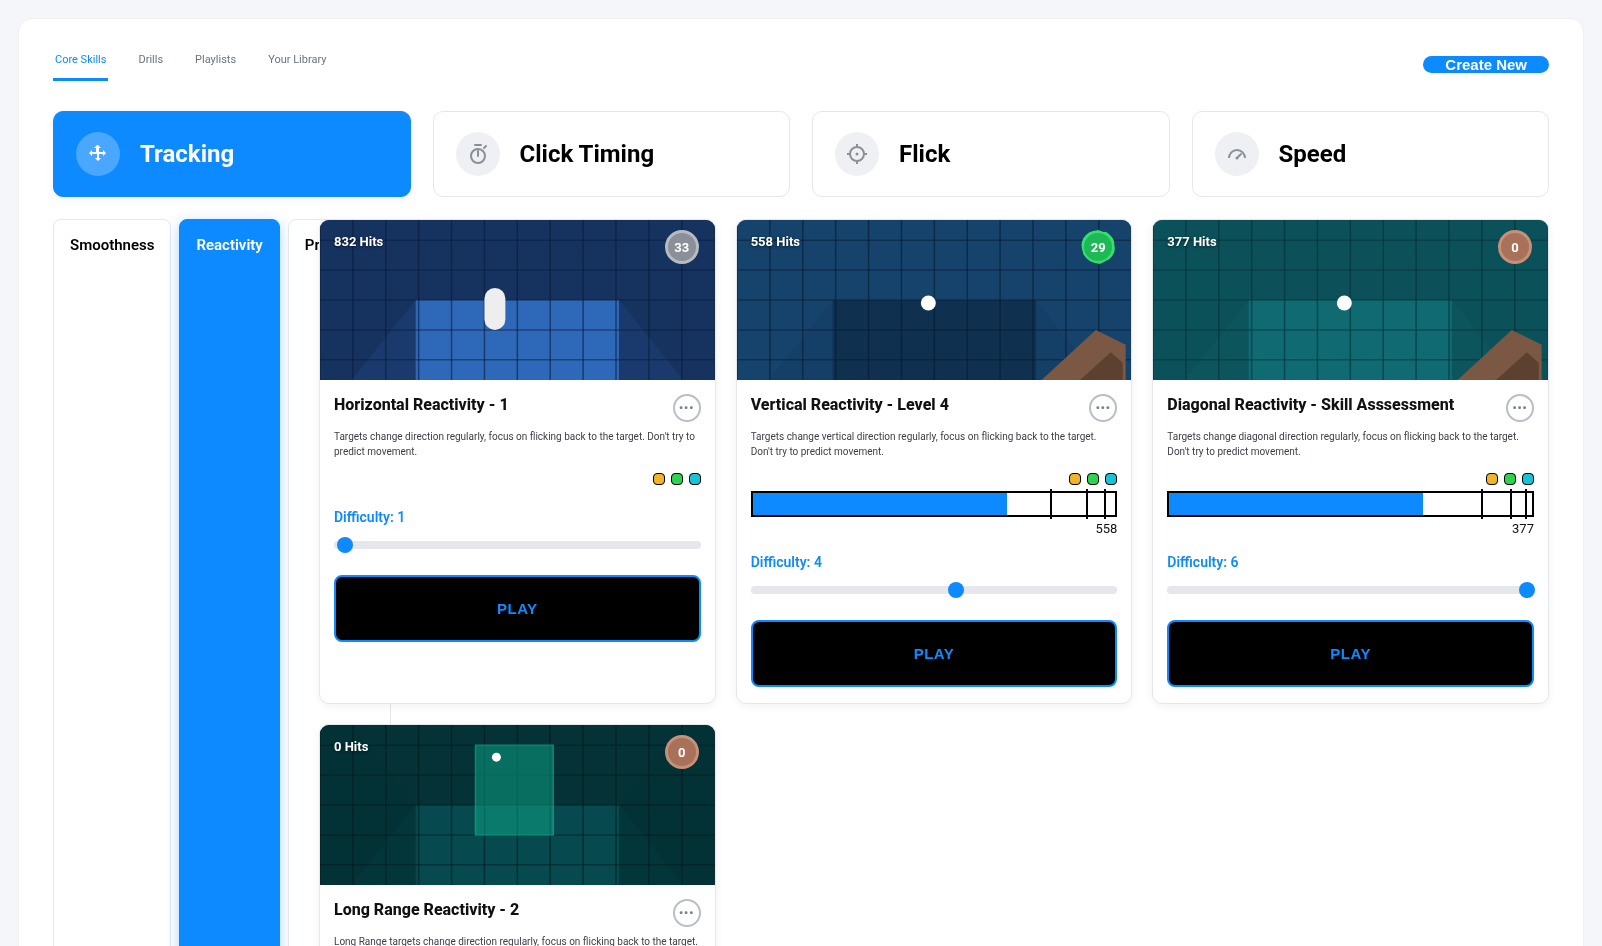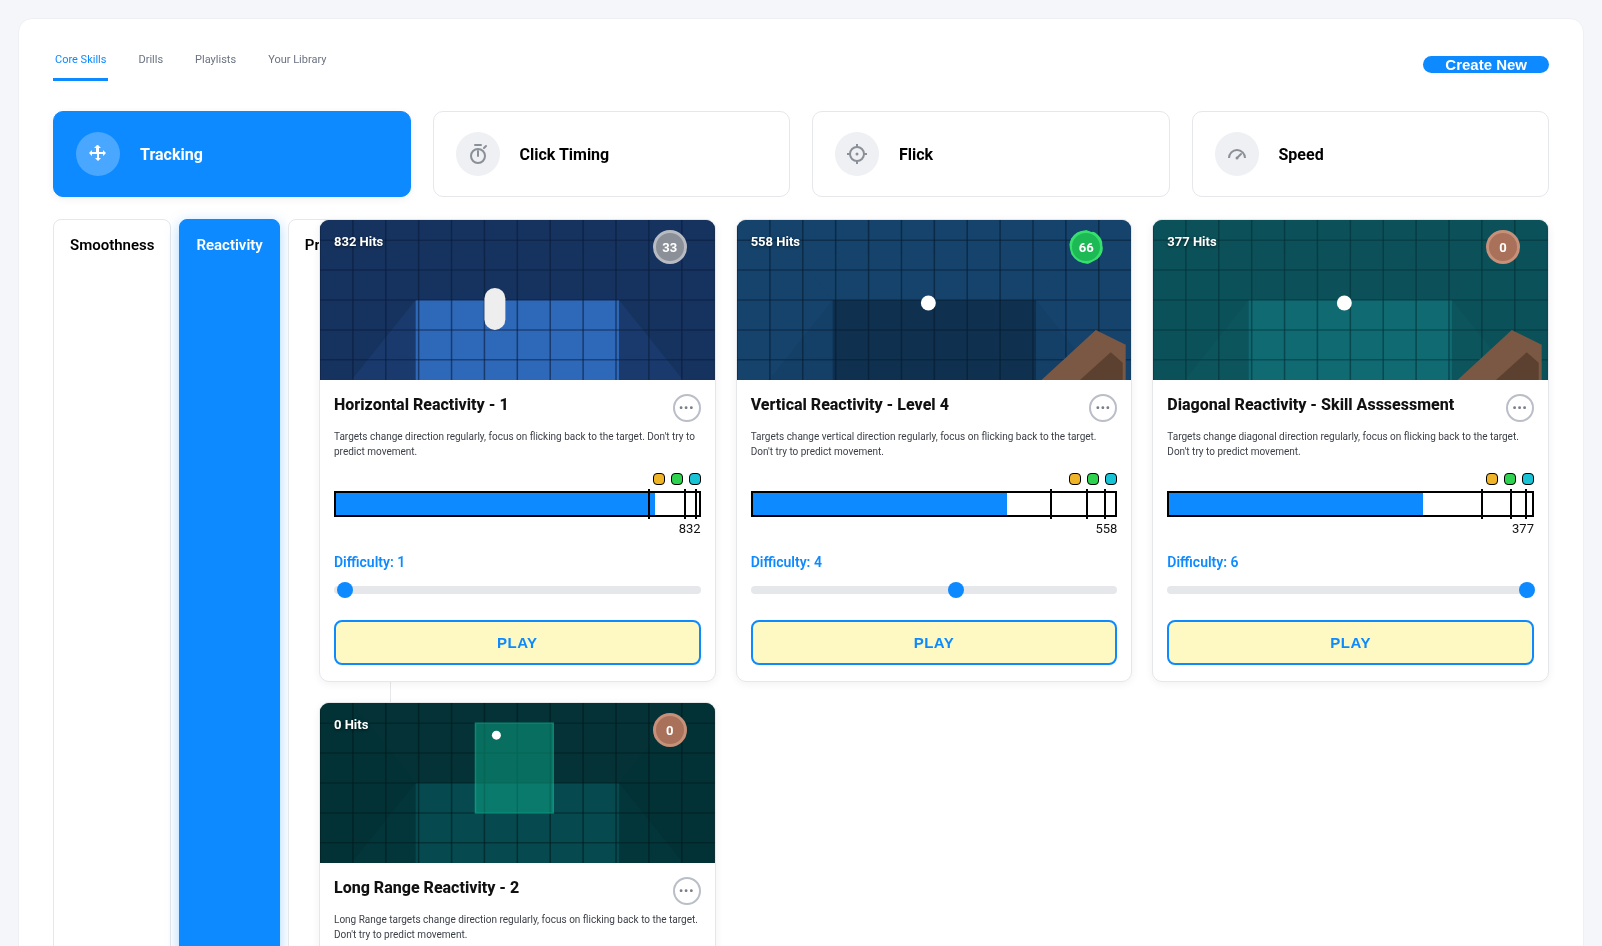--- a/index.html
+++ b/index.html
@@ -26,35 +26,35 @@
   .tab{font-size:11px;font-weight:400;color:var(--muted);padding:6px 2px 12px;cursor:pointer}
   .tab.active{color:var(--blue);border-bottom:3px solid var(--blue)}
   .btn-primary{background:var(--blue);color:#fff;border:none;padding:0 22px;border-radius:22px;font-weight:600;font-size:15px;cursor:pointer}
 
   
   .skill-row{display:grid;grid-template-columns:repeat(4,1fr);gap:22px;margin-bottom:22px}
   .skill-card{border:1px solid var(--border);border-radius:var(--radius);padding:20px 22px;display:flex;align-items:center;gap:20px;cursor:pointer;background:#fff}
   .skill-card.active{background:var(--blue);border-color:var(--blue);color:#fff;box-shadow:var(--card-shadow)}
   .skill-icon{width:44px;height:44px;border-radius:50%;background:#eef0f3;display:flex;align-items:center;justify-content:center;color:#8b8f98}
   .skill-card.active .skill-icon{background:rgba(255,255,255,.25);color:#fff}
-  .skill-label{font-size:16px;font-weight:700}
+  .skill-label{font-size:24px;font-weight:700}
 
   
   .content{display:flex;gap:22px}
   .sidebar{width:244px;flex:none;display:flex;flex-direction:row;gap:8px}
   .side-item{border:1px solid var(--border);border-radius:8px;padding:16px 16px;font-weight:600;font-size:15px;cursor:pointer;background:#fff}
   .side-item.active{background:var(--blue);color:#fff;border-color:var(--blue);box-shadow:0 4px 14px rgba(13,138,255,.35)}
 
   
   .grid{display:grid;grid-template-columns:repeat(3,1fr);gap:20px;flex:1}
   .card{border:1px solid var(--border);border-radius:var(--radius);overflow:hidden;display:flex;flex-direction:column;background:#fff;box-shadow:var(--card-shadow)}
   .thumb{height:160px;position:relative;overflow:hidden}
   .thumb svg{width:100%;height:100%;display:block}
   .hits{position:absolute;top:14px;left:14px;color:#fff;font-weight:700;font-size:13px;text-shadow:0 1px 3px rgba(0,0,0,.6)}
-  .score{position:absolute;top:10px;right:28px;width:34px;height:34px;border-radius:50%;display:flex;align-items:center;justify-content:center;font-weight:700;font-size:13px;color:#fff}
+  .score{position:absolute;top:10px;right:16px;width:34px;height:34px;border-radius:50%;display:flex;align-items:center;justify-content:center;font-weight:700;font-size:13px;color:#fff}
   .score.gray{background:#8a8f98;border:3px solid #b8bcc2}
   .score.green{background:#1db954;border:3px solid #36e06d;clip-path:polygon(50% 0%,65% 6%,80% 4%,90% 15%,98% 28%,97% 44%,100% 60%,93% 74%,83% 85%,70% 92%,55% 100%,40% 97%,26% 92%,15% 83%,6% 71%,2% 56%,0% 41%,4% 26%,12% 14%,24% 6%,38% 2%)}
   .score.bronze{background:#a9715a;border:3px solid #c79079}
 
   .card-body{padding:14px 14px 16px;display:flex;flex-direction:column;flex:1}
   .title-row{display:flex;align-items:flex-start;justify-content:space-between;gap:8px}
   .title{font-size:16px;font-weight:800;line-height:1.35;color:#111}
   .more{width:28px;height:28px;border-radius:50%;border:2px solid #b9bec7;flex:none;display:flex;align-items:center;justify-content:center;color:#7a7f88;cursor:pointer;font-weight:900;letter-spacing:1px;font-size:11px}
   .desc{font-size:10px;color:#3b3f46;line-height:1.45;margin:8px 0 14px}
 
@@ -69,21 +69,21 @@
   .bar-fill{position:absolute;left:0;top:0;bottom:0;background:var(--blue)}
   .tick{position:absolute;top:-4px;bottom:-4px;width:2px;background:#000}
   .bar-val{font-size:13px;text-align:right;margin-top:4px;color:#111}
   .bar-val.left{text-align:left}
 
   .diff{color:var(--blue);font-size:14px;font-weight:600;margin:18px 0 8px}
 
   .slider{position:relative;height:8px;border-radius:6px;background:#e5e7eb;margin:8px 0 26px}
   .knob{position:absolute;top:50%;width:16px;height:16px;border-radius:50%;background:var(--blue);transform:translate(-50%,-50%)}
 
-  .play{border:2px solid var(--blue);color:var(--blue);background:#fef9c3;border-radius:8px;padding:12px 0;font-weight:700;font-size:15px;letter-spacing:.5px;cursor:pointer}
+  .play{border:2px solid var(--blue);color:var(--blue);background:#000000;border-radius:8px;padding:23px 0;font-weight:700;font-size:15px;letter-spacing:.5px;cursor:pointer}
 </style>
 </head>
 <body>
 
 <div class="page">
 
   <div class="topbar">
     <div class="tabs" id="tabs">
         <div class="tab active">Core Skills</div>
         <div class="tab">Drills</div>
@@ -173,29 +173,20 @@
       <div class="title-row">
         <div class="title">Horizontal Reactivity - 1</div>
         <div class="more">•••</div>
       </div>
       <div class="desc">Targets change direction regularly, focus on flicking back to the target. Don't try to predict movement.</div>
       <div class="medals">
               <div class="medal m-gold"></div>
               <div class="medal m-green"></div>
               <div class="medal m-teal"></div>
             </div>
-      <div class="bar-wrap">
-        <div class="bar">
-          <div class="bar-fill" style="width:88%"></div>
-          <div class="tick" style="left:86%"></div>
-                <div class="tick" style="left:96%"></div>
-                <div class="tick" style="left:99%"></div>
-        </div>
-        <div class="bar-val ">832</div>
-      </div>
       <div class="diff">Difficulty: 1</div>
       <div class="slider">
         <div class="knob" style="left:3%"></div>
       </div>
       <button class="play">PLAY</button>
     </div>
         </div>
         <div class="card">
     <div class="thumb">
       <svg viewBox="0 0 264 160" preserveAspectRatio="xMidYMid slice">
@@ -223,21 +214,21 @@
               <line x1="0" y1="80" x2="264" y2="80" stroke="#071c30" stroke-width="1" opacity=".5"></line>
               <line x1="0" y1="100" x2="264" y2="100" stroke="#071c30" stroke-width="1" opacity=".5"></line>
               <line x1="0" y1="120" x2="264" y2="120" stroke="#071c30" stroke-width="1" opacity=".5"></line>
               <line x1="0" y1="140" x2="264" y2="140" stroke="#071c30" stroke-width="1" opacity=".5"></line>
               <line x1="0" y1="160" x2="264" y2="160" stroke="#071c30" stroke-width="1" opacity=".5"></line>
     <circle cx="128" cy="82" r="5" fill="#fff"></circle>
               <polygon points="175,160 240,100 260,110 260,160" fill="#7a5844"></polygon>
               <polygon points="200,160 250,115 258,122 258,160" fill="#5c4030"></polygon>
   </svg>
       <div class="hits">558 Hits</div>
-      <div class="score green">66</div>
+      <div class="score green">29</div>
     </div>
     <div class="card-body">
       <div class="title-row">
         <div class="title">Vertical Reactivity - Level 4</div>
         <div class="more">•••</div>
       </div>
       <div class="desc">Targets change vertical direction regularly, focus on flicking back to the target. Don't try to predict movement.</div>
       <div class="medals">
               <div class="medal m-gold"></div>
               <div class="medal m-green"></div>

